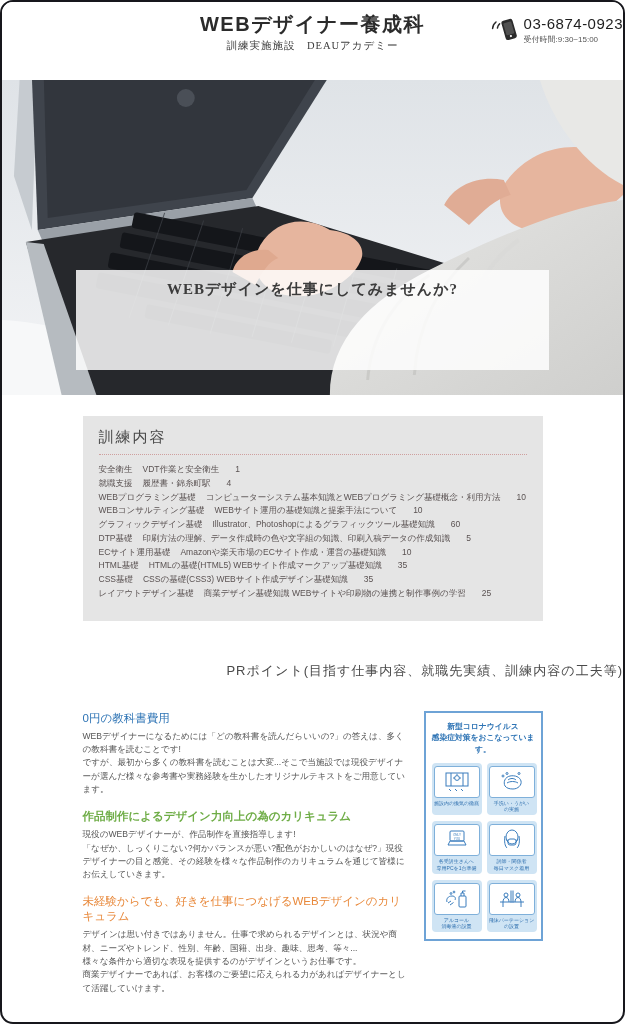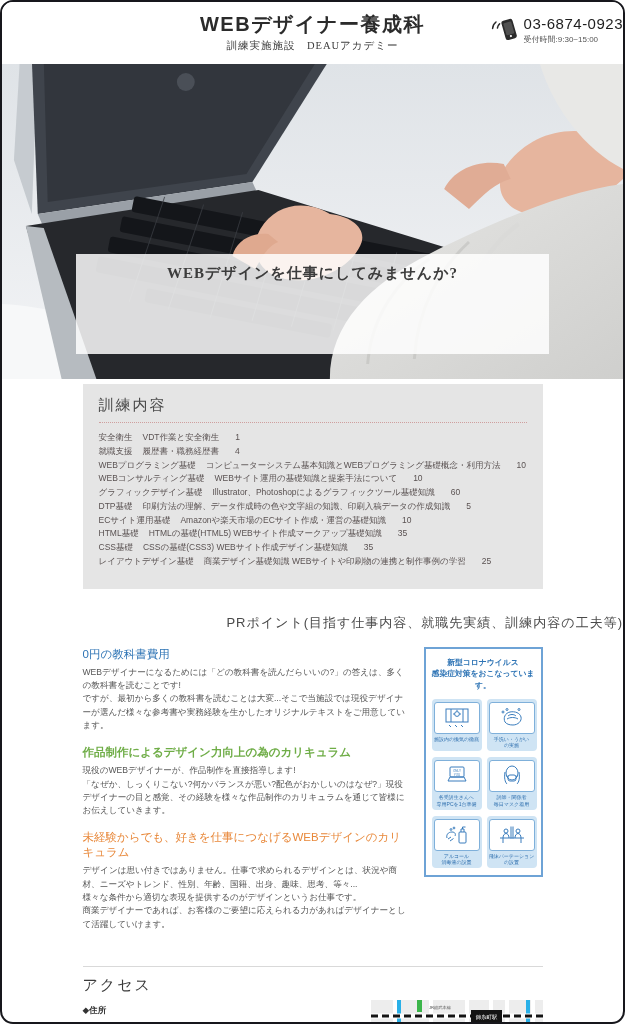--- a/index.html
+++ b/index.html
@@ -1,18 +1,18 @@
 <!DOCTYPE html>
 <html lang="ja"><head>
 <meta charset="utf-8">
 <style>
   html,body{margin:0;padding:0;background:#fff;}
   body{font-family:"Liberation Sans","DejaVu Sans",sans-serif;color:#333;}
   .page{width:625px;height:1024px;box-sizing:border-box;border:2px solid #17171c;border-radius:13px;
-        overflow:hidden;display:flex;flex-direction:column;background:#fff;position:relative;}
+        overflow:hidden;display:flex;flex-direction:column;background:#fff;position:relative;gap:16px;}
 
   
   .site-header{height:62px;flex:none;position:relative;display:flex;align-items:center;justify-content:center;background:#fff;}
   .header-titles{text-align:center;}
   .site-title{font-size:20px;font-weight:bold;color:#2b2b2b;letter-spacing:1.5px;line-height:1.1;}
   .site-subtitle{font-size:10.5px;color:#3d3d3d;font-family:"Liberation Serif","DejaVu Serif",serif;margin-top:4px;letter-spacing:1px;}
   .phone-block{position:absolute;right:0;top:13px;display:flex;align-items:flex-start;gap:5px;}
   .phone-texts{display:flex;flex-direction:column;}
   .phone-number{font-size:15px;color:#1e1e1e;letter-spacing:.5px;text-decoration:none;}
   .phone-hours{font-size:8px;color:#555;margin-top:2px;}
@@ -151,21 +151,21 @@
     </svg>
 
     <div class="hero-overlay">
       <h1 class="hero-title">WEBデザインを仕事にしてみませんか?</h1>
     </div>
   </section>
 
   <section class="training">
     <h2 class="training-heading">訓練内容</h2>
     <div class="training-row"><span class="t-subject">安全衛生</span><span class="t-detail">VDT作業と安全衛生</span><span class="t-hours">1</span></div>
-    <div class="training-row"><span class="t-subject">就職支援</span><span class="t-detail">履歴書・職務経歴書</span><span class="t-hours">4</span></div>
+    <div class="training-row"><span class="t-subject">就職支援</span><span class="t-detail">履歴書・錦糸町駅</span><span class="t-hours">4</span></div>
     <div class="training-row"><span class="t-subject">WEBプログラミング基礎</span><span class="t-detail">コンピューターシステム基本知識とWEBプログラミング基礎概念・利用方法</span><span class="t-hours">10</span></div>
     <div class="training-row"><span class="t-subject">WEBコンサルティング基礎</span><span class="t-detail">WEBサイト運用の基礎知識と提案手法について</span><span class="t-hours">10</span></div>
     <div class="training-row"><span class="t-subject">グラフィックデザイン基礎</span><span class="t-detail">Illustrator、Photoshopによるグラフィックツール基礎知識</span><span class="t-hours">60</span></div>
     <div class="training-row"><span class="t-subject">DTP基礎</span><span class="t-detail">印刷方法の理解、データ作成時の色や文字組の知識、印刷入稿データの作成知識</span><span class="t-hours">5</span></div>
     <div class="training-row"><span class="t-subject">ECサイト運用基礎</span><span class="t-detail">Amazonや楽天市場のECサイト作成・運営の基礎知識</span><span class="t-hours">10</span></div>
     <div class="training-row"><span class="t-subject">HTML基礎</span><span class="t-detail">HTMLの基礎(HTML5) WEBサイト作成マークアップ基礎知識</span><span class="t-hours">35</span></div>
     <div class="training-row"><span class="t-subject">CSS基礎</span><span class="t-detail">CSSの基礎(CSS3) WEBサイト作成デザイン基礎知識</span><span class="t-hours">35</span></div>
     <div class="training-row"><span class="t-subject">レイアウトデザイン基礎</span><span class="t-detail">商業デザイン基礎知識 WEBサイトや印刷物の連携と制作事例の学習</span><span class="t-hours">25</span></div>
   </section>
 

